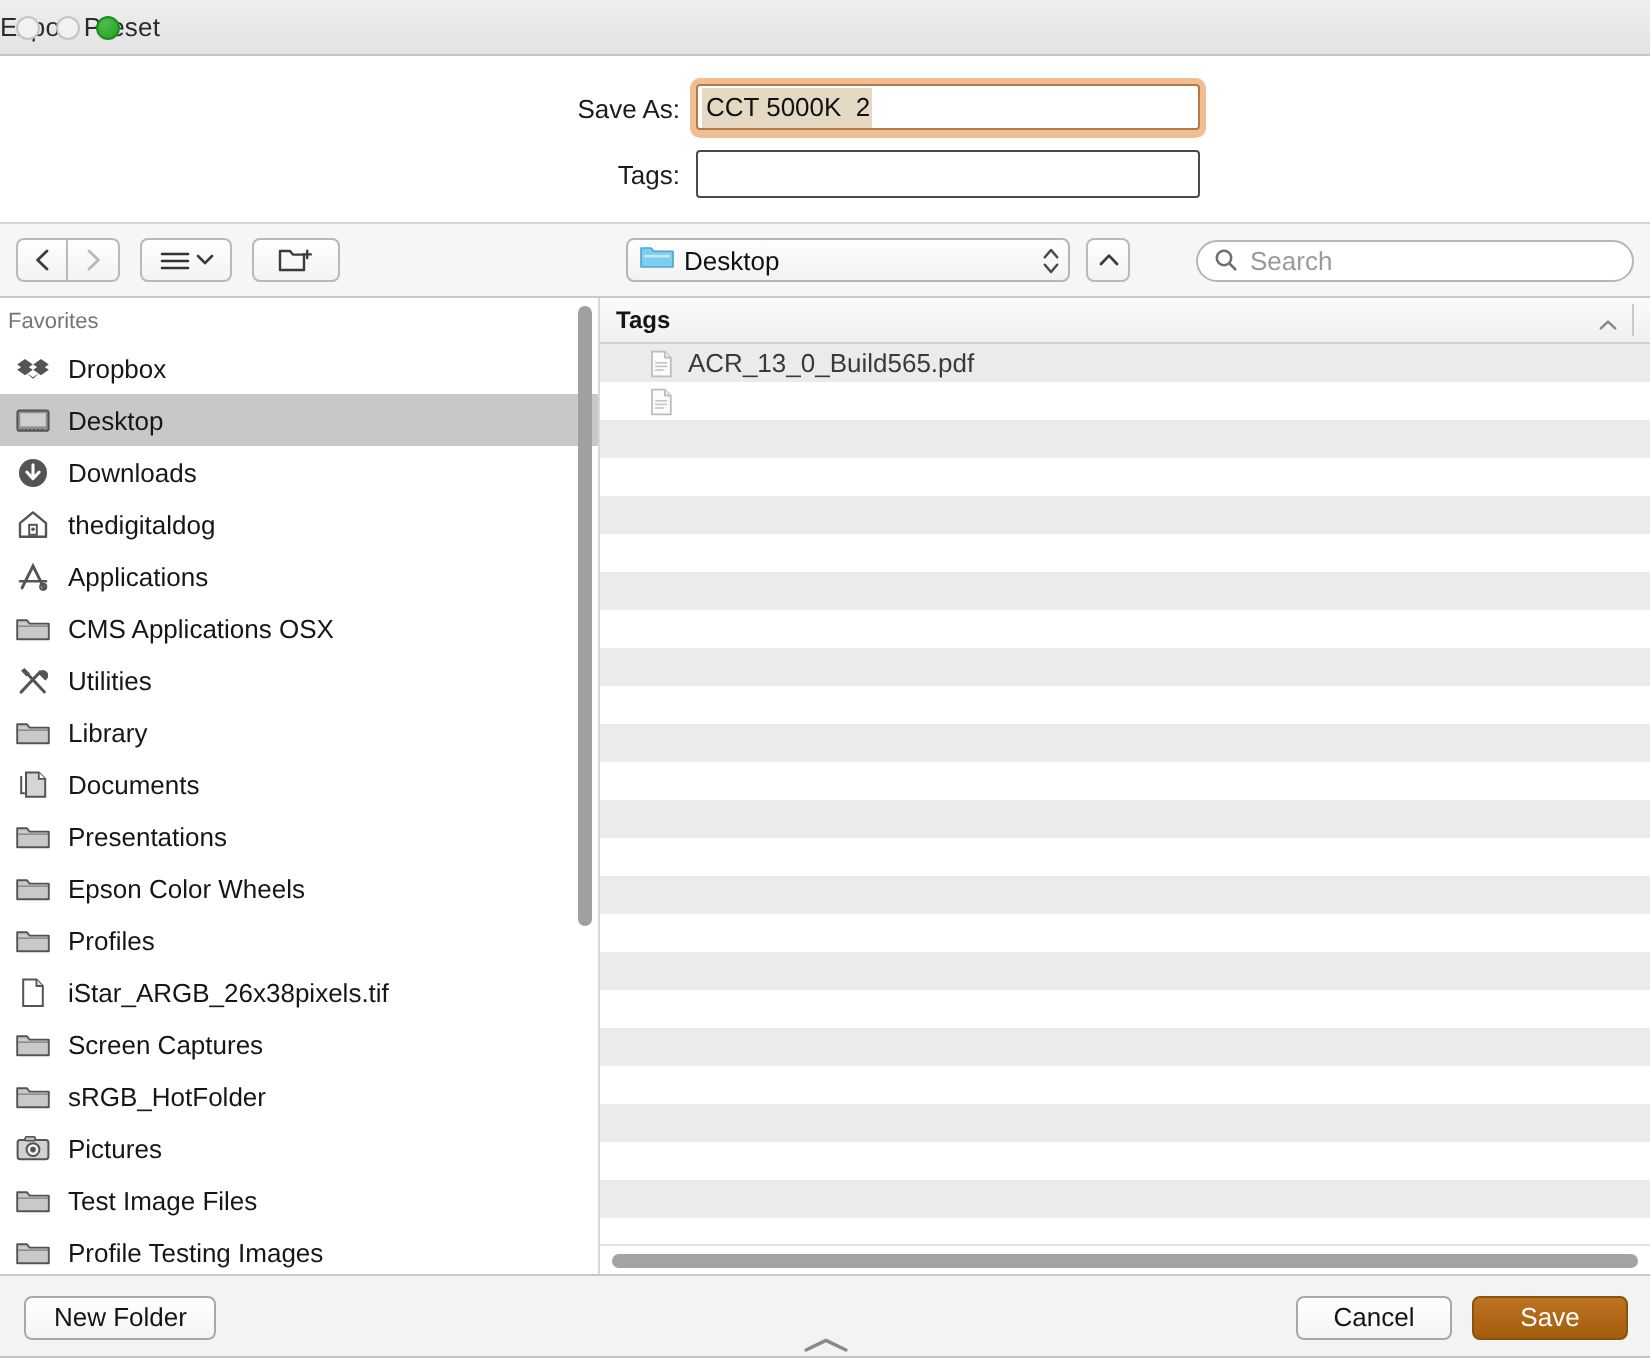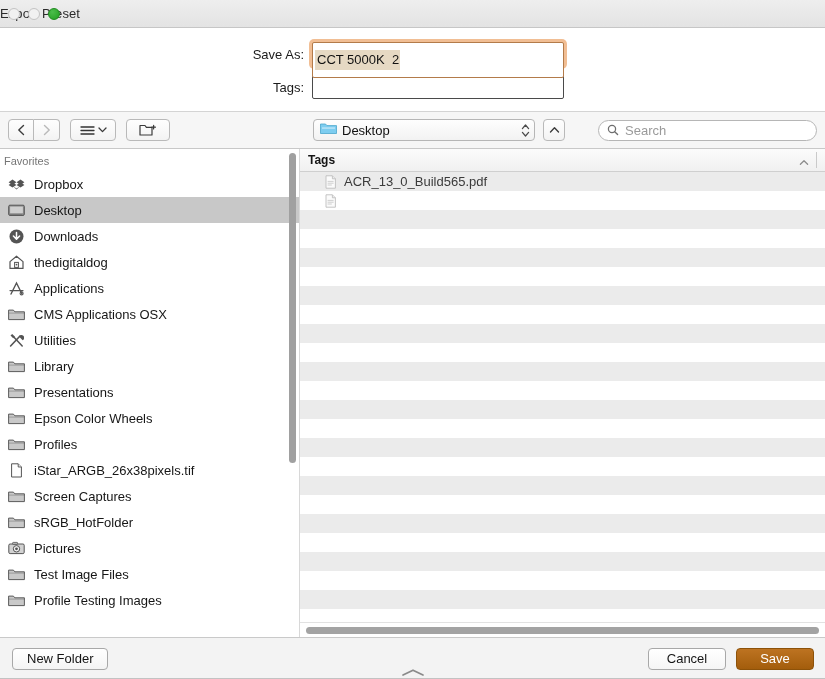--- a/index.html
+++ b/index.html
@@ -72,21 +72,21 @@
     padding: 14px 0 12px 0;
     background: #ffffff;
   }
   .field-row {
     display: flex;
     align-items: center;
     margin-bottom: 9px;
   }
   .field-row:last-child { margin-bottom: 0; }
   .field-label {
-    width: 312px;
+    width: 348px;
     text-align: right;
     padding-right: 8px;
     box-sizing: border-box;
     font-size: 13px;
     color: #1b1b1b;
   }
   .saveas-wrap {
     position: relative;
     width: 252px;
     height: 24px;
@@ -98,21 +98,21 @@
     right: -3px;
     bottom: -3px;
     border-radius: 5px;
     background: #f0bb8e;
     opacity: 0.95;
   }
   .saveas-input {
     position: absolute;
     left: 0; top: 0;
     width: 252px;
-    height: 36px;
+    height: 23px;
     box-sizing: border-box;
     border: 1px solid #b37b4a;
     background: #ffffff;
     border-radius: 2px;
     display: flex;
     align-items: center;
     padding: 0 2px;
     overflow: hidden;
   }
   .sel-text {
@@ -611,20 +611,30 @@
             <span>Utilities</span>
           </div>
           <div class="sb-item">
             <span class="sb-ico">
               <svg width="17" height="13" viewBox="0 0 17 13">
                 <path d="M0.6 11.6 L0.6 2.1 L5.4 2.1 L6.8 3.8 L16.4 3.8 L16.4 11.6 Z" fill="#c9c9c9" stroke="#545454" stroke-width="0.95" stroke-linejoin="round"></path>
                 <line x1="0.6" y1="5.1" x2="16.4" y2="5.1" stroke="#545454" stroke-width="0.8" opacity="0.5"></line>
               </svg>
             </span>
             <span>Library</span>
+          </div>
+          <div class="sb-item">
+            <span class="sb-ico">
+              <svg width="15" height="15" viewBox="0 0 15 15">
+                <path d="M4 1.2 L10.4 1.2 L13.6 4.4 L13.6 13.4 L4 13.4 Z" fill="#d5d5d5" stroke="#545454" stroke-width="1"></path>
+                <path d="M10.4 1.2 L10.4 4.4 L13.6 4.4" fill="#ffffff" stroke="#545454" stroke-width="0.9"></path>
+                <path d="M1.6 3 L1.6 11.6 L3.4 11.6" fill="none" stroke="#545454" stroke-width="1"></path>
+              </svg>
+            </span>
+            <span>Documents</span>
           </div>
           <div class="sb-item">
             <span class="sb-ico">
               <svg width="17" height="13" viewBox="0 0 17 13">
                 <path d="M0.6 11.6 L0.6 2.1 L5.4 2.1 L6.8 3.8 L16.4 3.8 L16.4 11.6 Z" fill="#c9c9c9" stroke="#545454" stroke-width="0.95" stroke-linejoin="round"></path>
                 <line x1="0.6" y1="5.1" x2="16.4" y2="5.1" stroke="#545454" stroke-width="0.8" opacity="0.5"></line>
               </svg>
             </span>
             <span>Presentations</span>
           </div>

